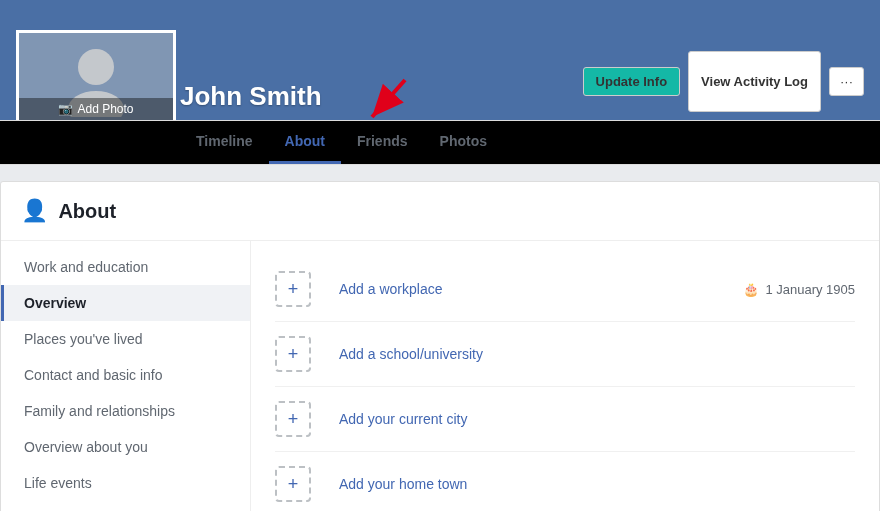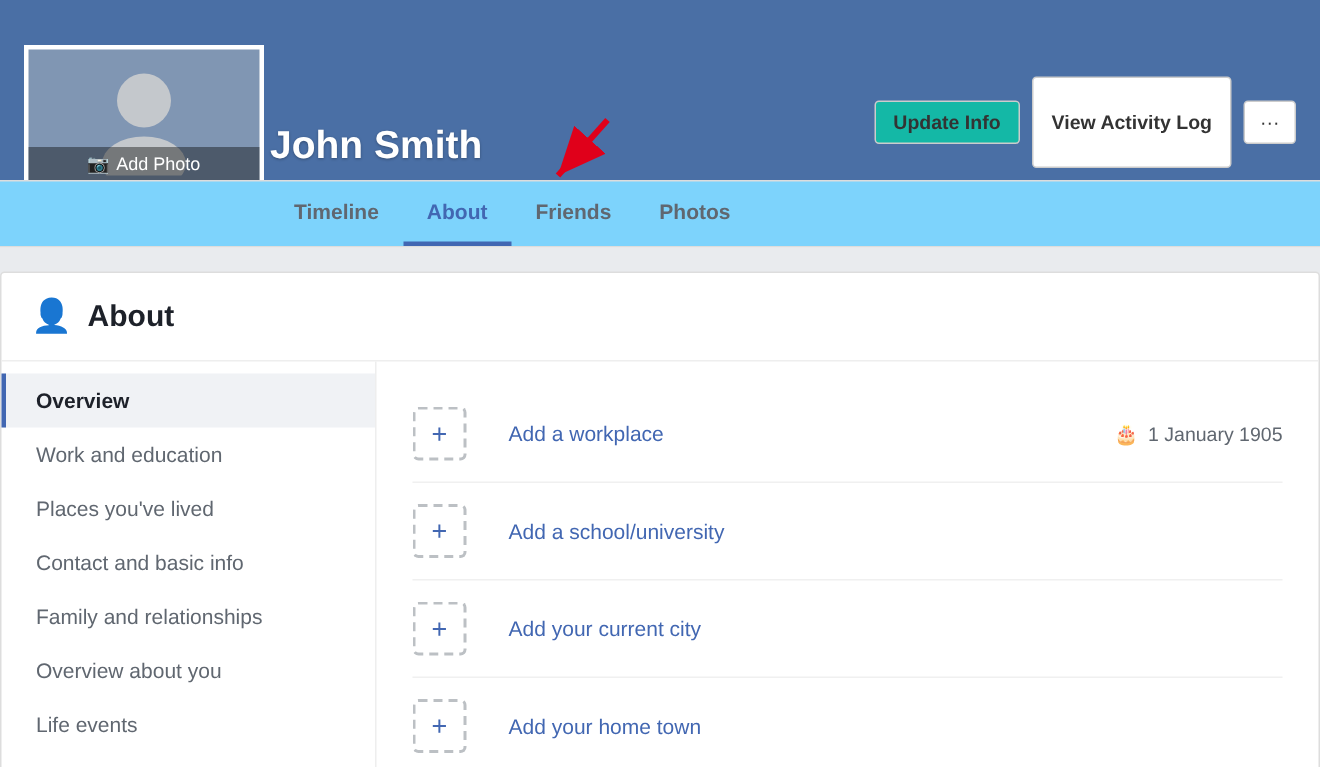--- a/index.html
+++ b/index.html
@@ -98,21 +98,21 @@
       font-size: 13px;
       color: #333;
       cursor: pointer;
     }
 
     
     .nav-tabs {
       display: flex;
       align-items: center;
       padding: 0 16px 0 180px;
-      background: #7dd3fc;
+      background: #000000;
       border-top: 1px solid #ddd;
     }
     .nav-tab {
       padding: 12px 16px;
       font-size: 14px;
       color: #606770;
       cursor: pointer;
       border-bottom: 3px solid transparent;
       font-weight: 600;
       text-decoration: none;
@@ -291,25 +291,25 @@
 
 <div class="main-content">
   <div class="about-header">
     <span class="about-header-icon">👤</span>
     <span class="about-header-title">About</span>
   </div>
 
   <div class="about-body">
 
     <div class="about-sidebar">
+      <div class="sidebar-item">
+        <span>Work and education</span>
+      </div>
       <div class="sidebar-item active">
         <span>Overview</span>
-      </div>
-      <div class="sidebar-item">
-        <span>Work and education</span>
       </div>
       <div class="sidebar-item">
         <span>Places you've lived</span>
       </div>
       <div class="sidebar-item">
         <span>Contact and basic info</span>
       </div>
       <div class="sidebar-item">
         <span>Family and relationships</span>
       </div>

